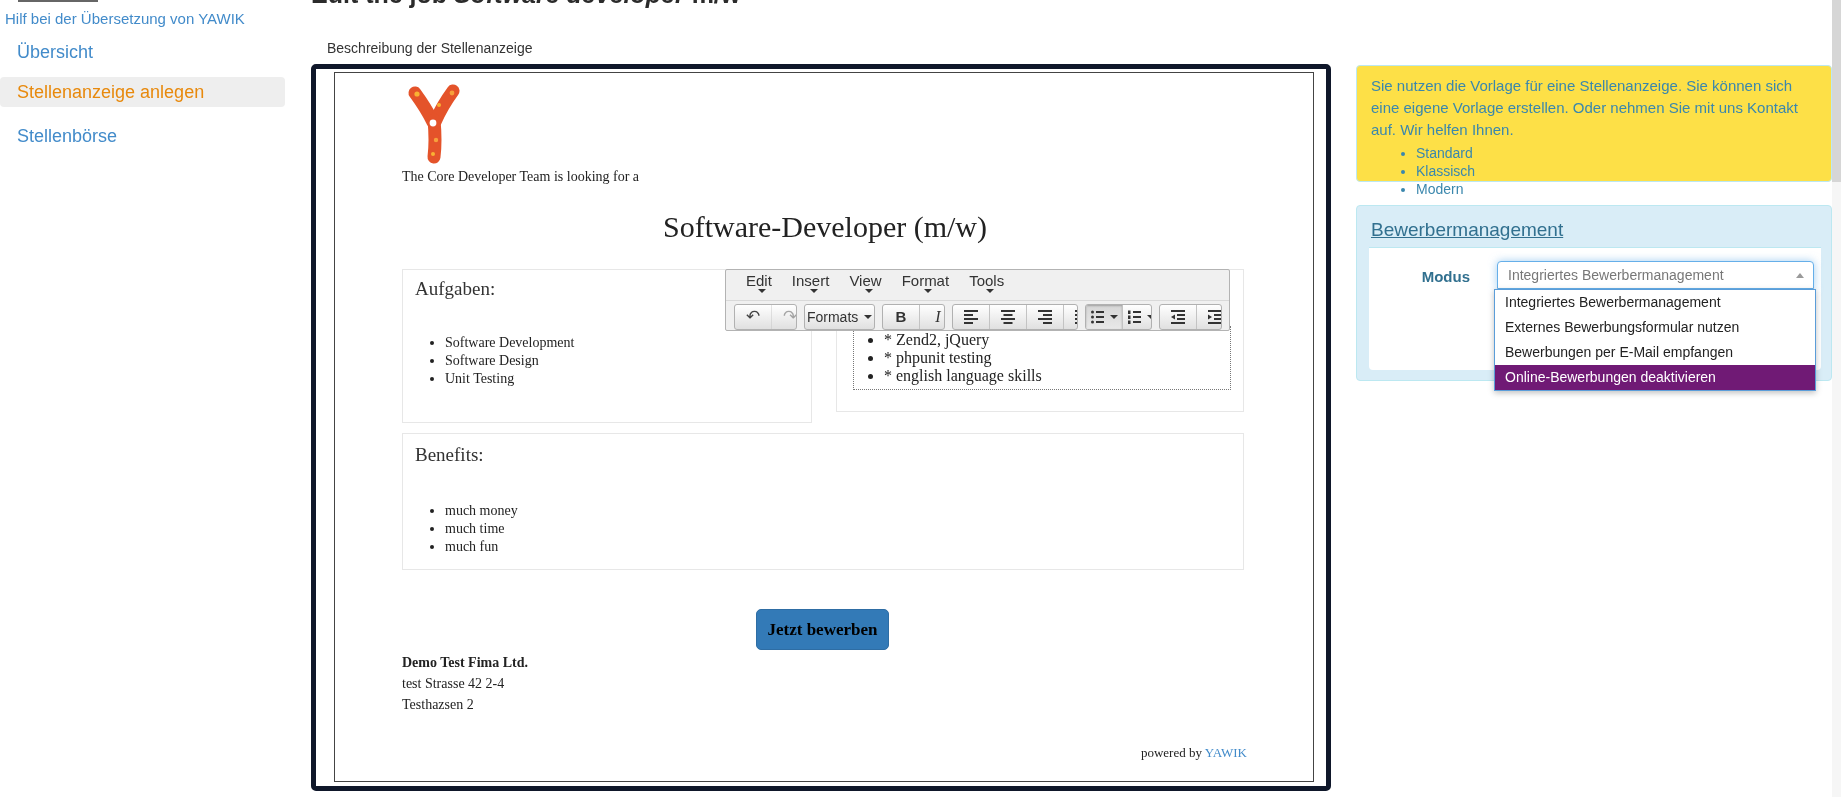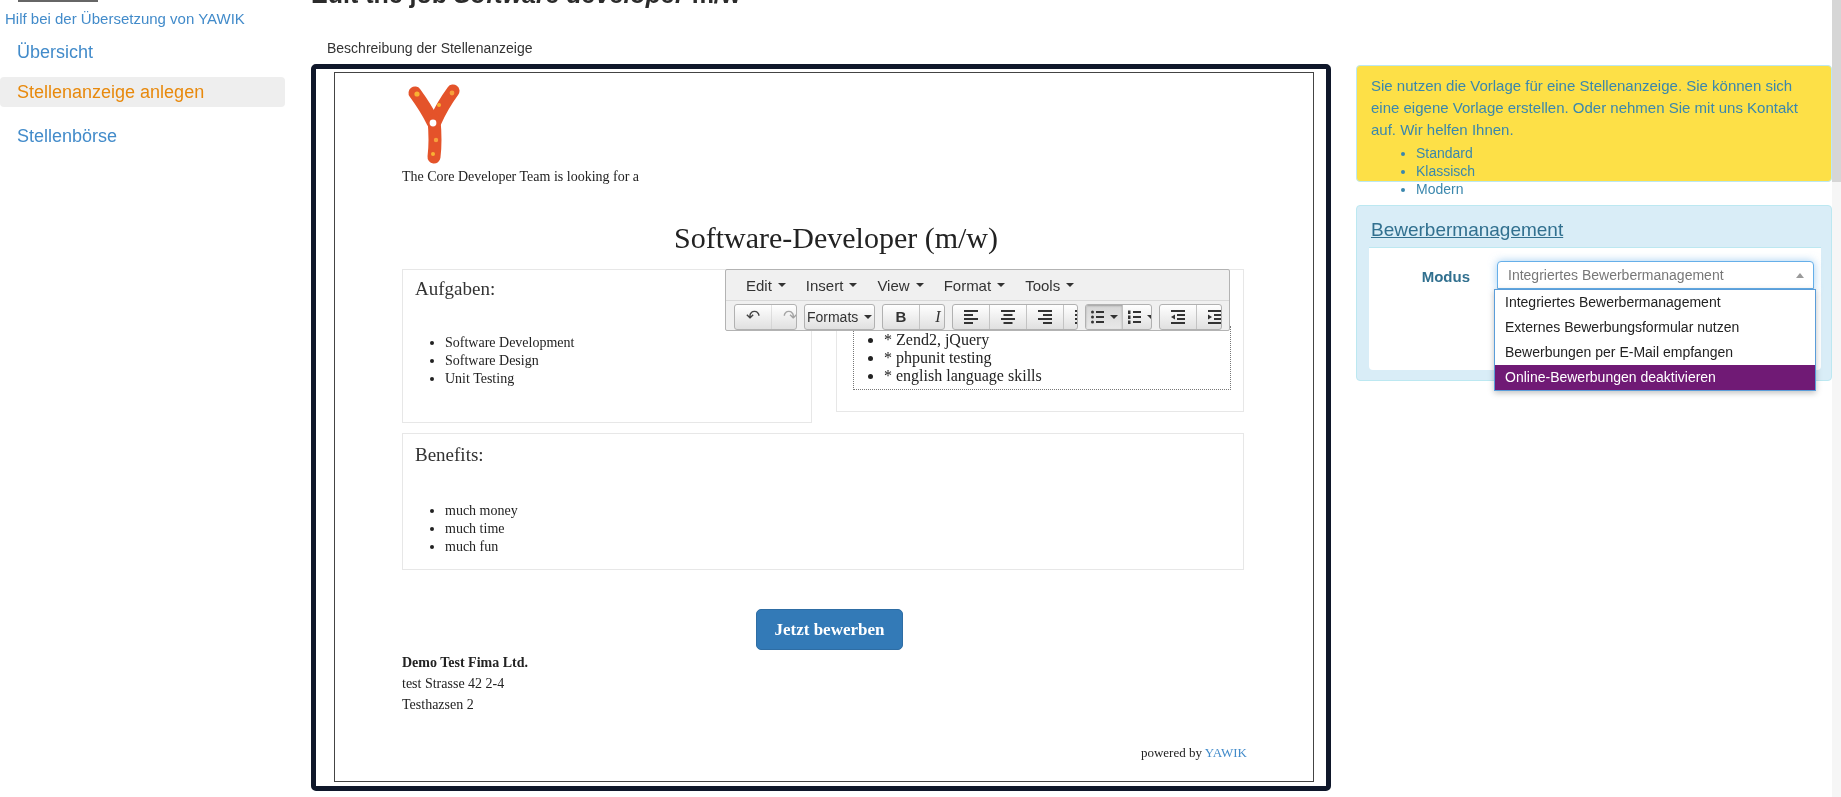--- a/index.html
+++ b/index.html
@@ -24,51 +24,51 @@
   .page-title-cut em{font-style:italic;}
   .section-title{position:absolute;left:311px;top:24px;margin:16px;font-size:14px;font-weight:normal;color:#333;}
 
   .panel-outer{position:absolute;left:311px;top:64px;width:1010px;height:717px;
                border:5px solid #0f172a;border-radius:5px;background:#fff;}
   .preview{position:absolute;left:18px;top:3px;width:978px;height:708px;border:1px solid #444;background:#fff;}
   .serif{font-family:"Liberation Serif",serif;}
 
   .logo{position:absolute;left:70px;top:10px;width:58px;height:82px;}
   .intro{position:absolute;left:67px;top:96px;margin:0;font-size:14px;color:#222;}
-  .job-title{position:absolute;left:0;top:136px;width:100%;margin:12px;text-align:center;
+  .job-title{position:absolute;left:0;top:136px;width:100%;margin:1px;text-align:center;
              font-size:30px;font-weight:normal;color:#222;}
 
   .box{position:absolute;border:1px solid #e7e7e7;background:#fff;}
   .box-heading{margin:0;font-size:19px;color:#333;}
   .box ul{margin:0;padding:0 0 0 42px;font-size:14px;color:#222;line-height:18px;}
   .box ul li{margin:0 0 0 0;padding-bottom:0;}
   .tasks-box{left:67px;top:196px;width:408px;height:152px;}
   .tasks-box .box-heading{position:absolute;left:12px;top:8px;}
   .tasks-box ul{position:absolute;left:0;top:64px;}
   .req-box{left:501px;top:196px;width:406px;height:141px;}
   .editable{position:absolute;left:16px;top:56px;width:376px;height:62px;border:1px dotted #777;}
   .editable ul{margin:4px 0 0 0;padding:0 0 0 30px;font-size:16px;color:#222;line-height:18px;}
   .benefits-box{left:67px;top:360px;width:840px;height:135px;}
   .benefits-box .box-heading{position:absolute;left:12px;top:10px;}
   .benefits-box ul{position:absolute;left:0;top:68px;}
 
-  .apply-btn{position:absolute;left:421px;top:536px;width:147px;height:41px;
-             background:#337ab7;border:1px solid #2e6da4;border-radius:5px;color:#ffffff;
+  .apply-btn{position:absolute;left:421px;top:536px;width:133px;height:41px;
+             background:#337ab7;border:1px solid #2e6da4;border-radius:5px;color:#000000;
              font-family:"Liberation Serif",serif;font-weight:bold;font-size:17px;cursor:pointer;}
   .address{position:absolute;left:67px;top:582px;font-size:14px;color:#222;}
   .address p{margin:0 0 5px 0;}
   .address .bold{font-weight:bold;}
   .powered{position:absolute;right:66px;top:672px;margin:0;font-size:13px;color:#222;}
   .powered a{color:#428bca;}
 
   
   .mce-panel{position:absolute;left:390px;top:196px;width:505px;height:62px;z-index:10;
              background:#f0f0f0;border:1px solid #b3b3b3;border-radius:2px;box-sizing:border-box;}
   .mce-menubar{height:30px;display:flex;align-items:center;padding-left:10px;border-bottom:1px solid #d9d9d9;}
-  .mce-menu-btn{display:inline-flex;align-items:center;padding:0 10px;height:26px;font-size:15px;color:#333;cursor:pointer;}
+  .mce-menu-btn{display:inline-flex;align-items:center;padding:0 10px;height:26px;font-size:15px;color:#333;cursor:pointer;flex-direction:column;}
   .caret-down{display:inline-block;width:0;height:0;margin-left:6px;
               border-left:4px solid transparent;border-right:4px solid transparent;border-top:4px solid #333;}
   .mce-toolbar{height:31px;display:flex;align-items:center;padding-left:8px;}
   .grp{display:flex;align-items:stretch;height:24px;margin-right:7px;border:1px solid #b1b1b1;border-radius:3px;
        background:linear-gradient(#ffffff,#e0e0e0);overflow:hidden;}
   .tbtn{display:flex;align-items:center;justify-content:center;min-width:28px;padding:0 4px;cursor:pointer;}
   .tbtn + .tbtn{border-left:1px solid #c3c3c3;}
   .tbtn.active{background:linear-gradient(#d6d6d6,#e8e8e8);box-shadow:inset 0 1px 2px rgba(0,0,0,.25);}
   .tbtn.disabled{opacity:.45;cursor:default;}
   .glyph{font-size:17px;color:#444;line-height:1;}

